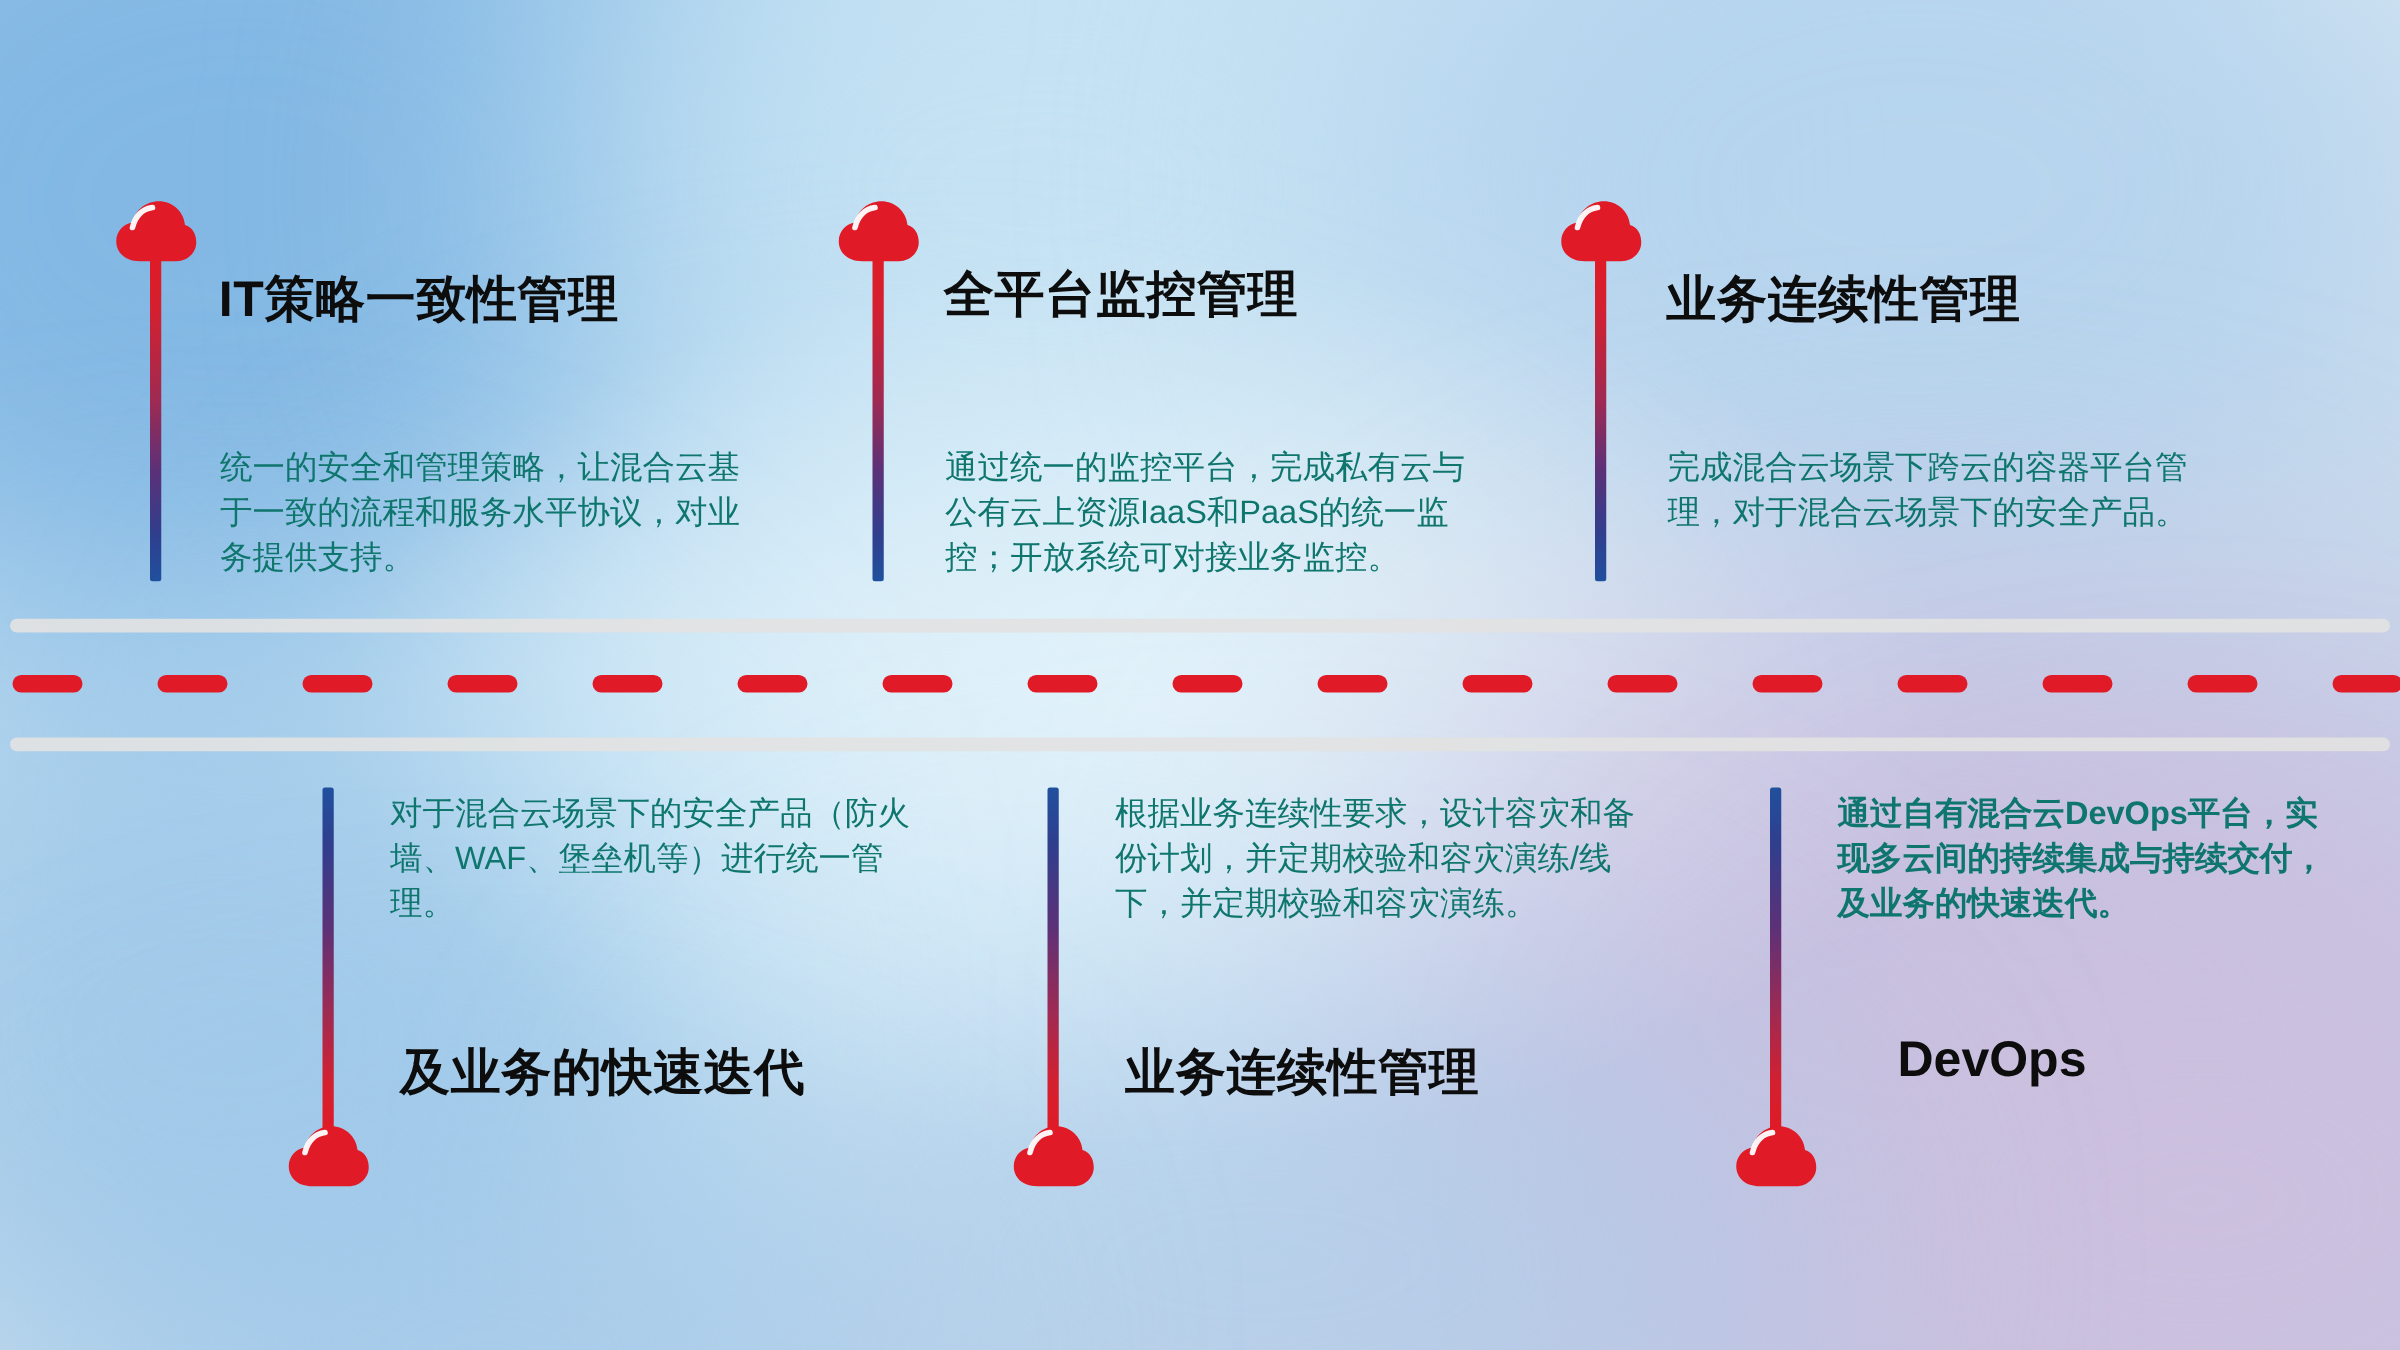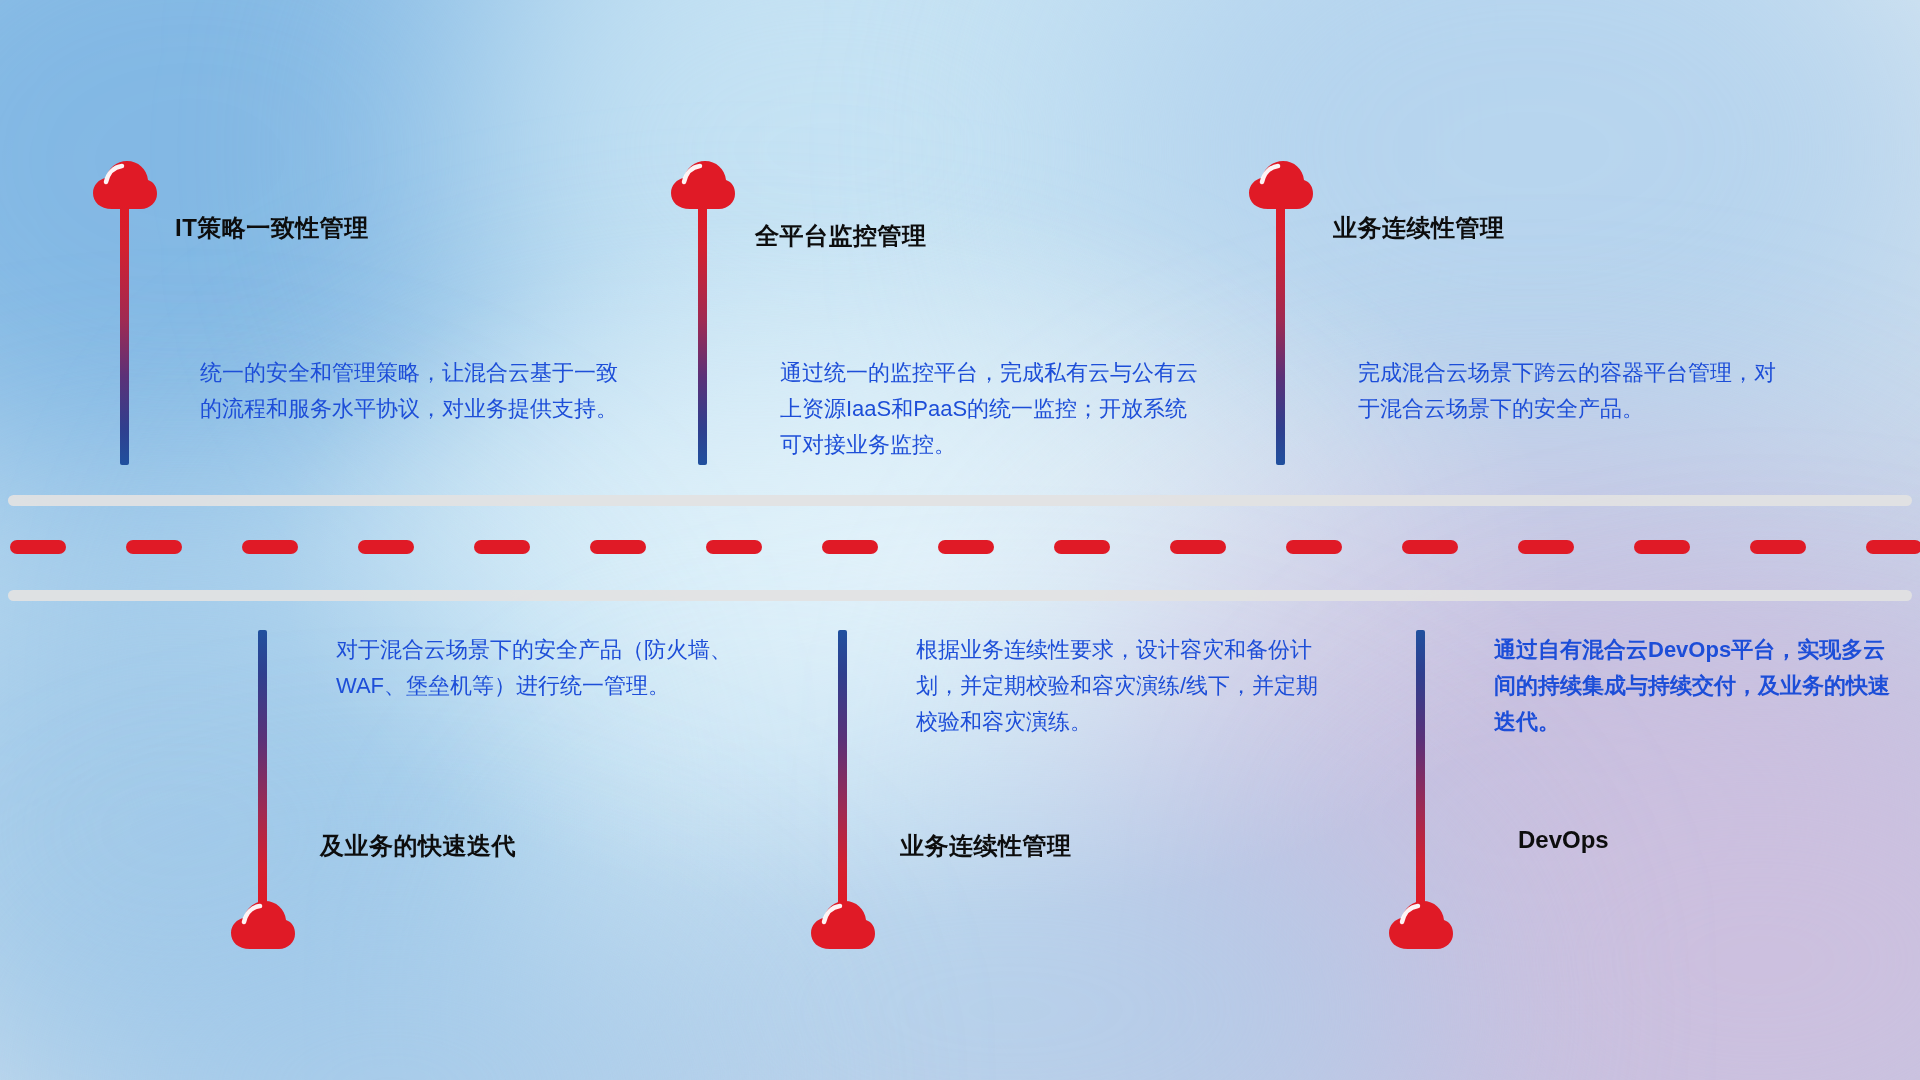--- a/index.html
+++ b/index.html
@@ -147,35 +147,34 @@
                 #a02a52 44%, #5b3178 66%, #2f3f8e 86%, #20509e 100%);
   }
   .stem.up {
     background: linear-gradient(180deg, #20509e 0%, #2f3f8e 16%,
                 #5b3178 40%, #a02a52 66%, #d4202f 86%, #e01a26 100%);
   }
 
   .col-title {
     position: absolute;
     white-space: nowrap;
-    font-size: 24px;
+    font-size: 40px;
     font-weight: 700;
     color: #0d0d0d;
     letter-spacing: 0.5px;
   }
   .col-title.latin { letter-spacing: 0px; }
 
   .col-body {
     position: absolute;
     width: 420px;
-    font-size: 22px;
+    font-size: 26px;
     line-height: 36px;
-    color: #1d4ed8;
+    color: #0f766e;
     font-weight: 400;
-    margin-left: 24px;
   }
 </style>
 </head>
 <body>
 
 <div id="stage">
 
   <div class="bg-base"></div>
   <div class="bg-blob blob-a"></div>
   <div class="bg-blob blob-b"></div>
@@ -201,21 +200,21 @@
   </div>
 
   <div class="col">
     <div class="cloud" style="left:670px; top:160px;">
       <svg viewBox="0 0 66 50" xmlns="http://www.w3.org/2000/svg">
         <path d="M20 49 C8 49 1 42 1 33 C1 25 7 19 14 18 C16 8 25 1 35 1 C46 1 55 9 56 20 C62 22 65 27 65 34 C65 42 58 49 49 49 Z" fill="#e01a26"></path>
         <path d="M14 22 C16 13 22 7 30 6" stroke="#ffffff" stroke-width="4.5" stroke-linecap="round" fill="none" opacity="0.95"></path>
       </svg>
     </div>
     <div class="stem down" style="left:698px; top:205px; height:260px;"></div>
-    <div class="col-title" style="left:755px; top:220px;">全平台监控管理</div>
+    <div class="col-title" style="left:755px; top:208px;">全平台监控管理</div>
     <div class="col-body" style="left:756px; top:355px; width:420px;">通过统一的监控平台，完成私有云与公有云上资源IaaS和PaaS的统一监控；开放系统可对接业务监控。</div>
   </div>
 
   <div class="col">
     <div class="cloud" style="left:1248px; top:160px;">
       <svg viewBox="0 0 66 50" xmlns="http://www.w3.org/2000/svg">
         <path d="M20 49 C8 49 1 42 1 33 C1 25 7 19 14 18 C16 8 25 1 35 1 C46 1 55 9 56 20 C62 22 65 27 65 34 C65 42 58 49 49 49 Z" fill="#e01a26"></path>
         <path d="M14 22 C16 13 22 7 30 6" stroke="#ffffff" stroke-width="4.5" stroke-linecap="round" fill="none" opacity="0.95"></path>
       </svg>
     </div>

